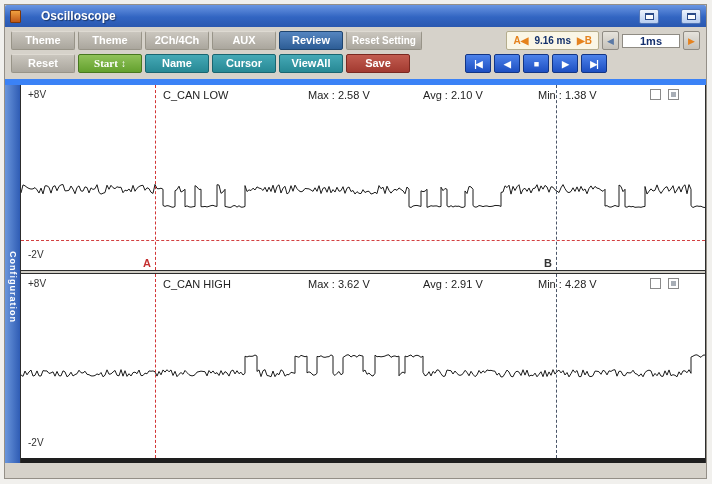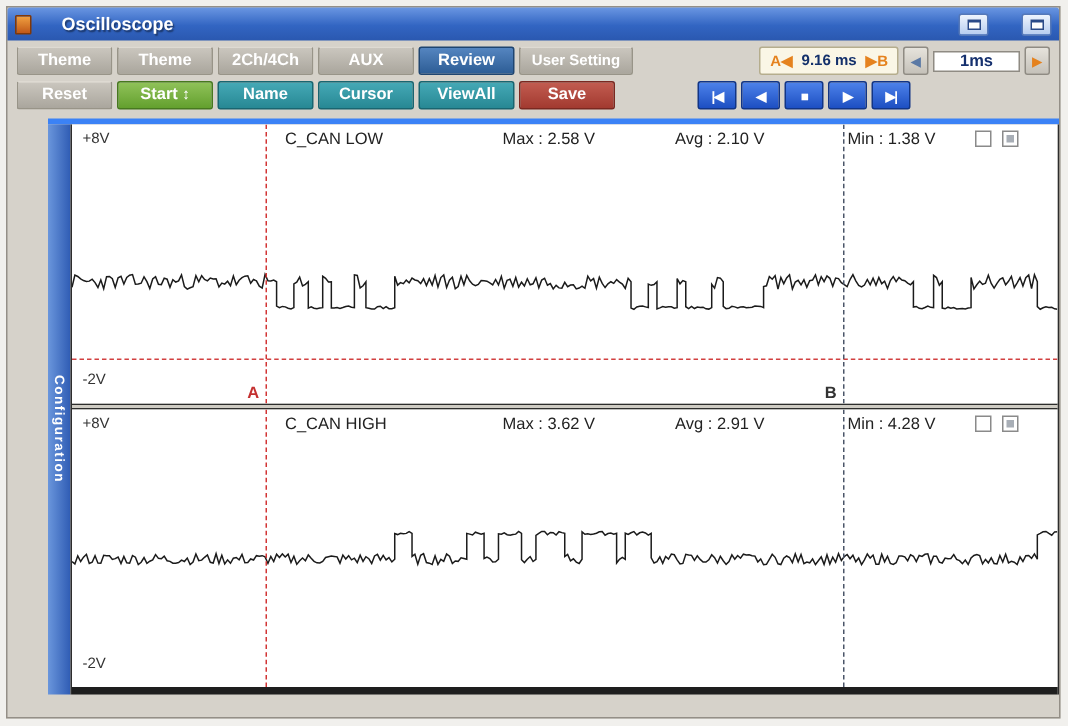--- a/index.html
+++ b/index.html
@@ -32,21 +32,21 @@
   .toolbar { padding: 4px 6px 2px; }
   .trow { display: flex; align-items: center; gap: 3px; margin-bottom: 4px; }
   button { font-family: inherit; cursor: default; }
   .btn { height: 19px; width: 64px; font-size: 11px; font-weight: bold;
     color: #fff; border-radius: 2px; padding: 0; line-height: 17px; }
   .btn-gray { background: linear-gradient(#cac6be, #aaa69d);
     border: 1px solid #989488; border-top-color: #dedad2; }
   .btn-blue { background: linear-gradient(#5585c0, #2d5d95); border: 1px solid #1f4570; }
   .btn-teal { background: linear-gradient(#45a9b6, #278894); border: 1px solid #196570; }
   .btn-green { background: linear-gradient(#90c259, #63a02e); border: 1px solid #47781f;
-    display: flex; align-items: center; justify-content: center; gap: 3px; }
+    display: flex; align-items: center; justify-content: center; gap: 3px; font-family: Liberation Serif, serif; }
   .btn-red { background: linear-gradient(#c25c50, #a23a30); border: 1px solid #7a2820; }
   .btn-wide { width: 76px; font-size: 10px; }
   .stepper { font-size: 10px; line-height: 10px; }
   .right-cluster { margin-left: auto; display: flex; align-items: center; gap: 3px; }
   .time-box { height: 19px; background: #faf6e6; border: 1px solid #b5ad8d;
     border-radius: 2px; display: flex; align-items: center; gap: 6px; padding: 0 6px; }
   .ab-marker { color: #e5821e; font-size: 10px; font-weight: bold; background: none;
     border: none; padding: 0; }
   .time-value { color: #13306b; font-size: 10px; font-weight: bold; }
   .small-btn { width: 17px; height: 19px; border-radius: 2px;
@@ -55,21 +55,21 @@
   .arrow-left-c { color: #5b79a5; }
   .arrow-right-c { color: #e5821e; }
   .tb-box { width: 58px; height: 14px; background: #fff; border: 1px solid #8f8b83;
     color: #15306e; font-size: 11px; font-weight: bold;
     display: flex; align-items: center; justify-content: center; padding: 0; }
   .playback { margin-left: 52px; display: flex; gap: 3px; }
   .btn-play { width: 26px; height: 19px; border-radius: 2px; color: #fff; font-size: 9px;
     font-weight: bold; padding: 0; letter-spacing: -1px;
     background: linear-gradient(#4d82ea, #1d4fc2); border: 1px solid #123585; }
   
-  .main { display: flex; border-top: 4px solid #3b82f6; height: 384px; margin-left: 27px; }
+  .main { display: flex; border-top: 6px solid #3b82f6; height: 384px; }
   .side-tab { width: 15px; background: linear-gradient(to right, #6a96dc, #2f5cb4);
     display: flex; justify-content: center; padding-top: 26px; border: none; }
   .side-tab span { writing-mode: vertical-rl; color: #fff; font-size: 9px;
     letter-spacing: 1px; font-weight: bold; }
   .panels { flex: 1; display: flex; flex-direction: column; background: #cfccc4;
     border-left: 1px solid #2d2d2d; border-right: 1px solid #2d2d2d; }
   .panel { position: relative; height: 186px; background: #fff; overflow: hidden; }
   .panel-gap { height: 4px; background: #cfccc4;
     border-top: 1px solid #2d2d2d; border-bottom: 1px solid #2d2d2d; }
   .bottom-strip { height: 5px; background: #1e1e1e; }
@@ -112,21 +112,21 @@
       </button>
   </div>
 
   <div class="toolbar">
     <div class="trow">
       <button class="btn btn-gray">Theme</button>
       <button class="btn btn-gray">Theme</button>
       <button class="btn btn-gray">2Ch/4Ch</button>
       <button class="btn btn-gray">AUX</button>
       <button class="btn btn-blue">Review</button>
-      <button class="btn btn-gray btn-wide">User Setting</button>
+      <button class="btn btn-gray btn-wide">Reset Setting</button>
       <div class="right-cluster">
         <div class="time-box">
           <button class="ab-marker">A◀</button>
           <span class="time-value">9.16 ms</span>
           <button class="ab-marker">▶B</button>
         </div>
         <button class="small-btn arrow-left-c">◀</button>
         <button class="tb-box">1ms</button>
         <button class="small-btn arrow-right-c">▶</button>
       </div>

